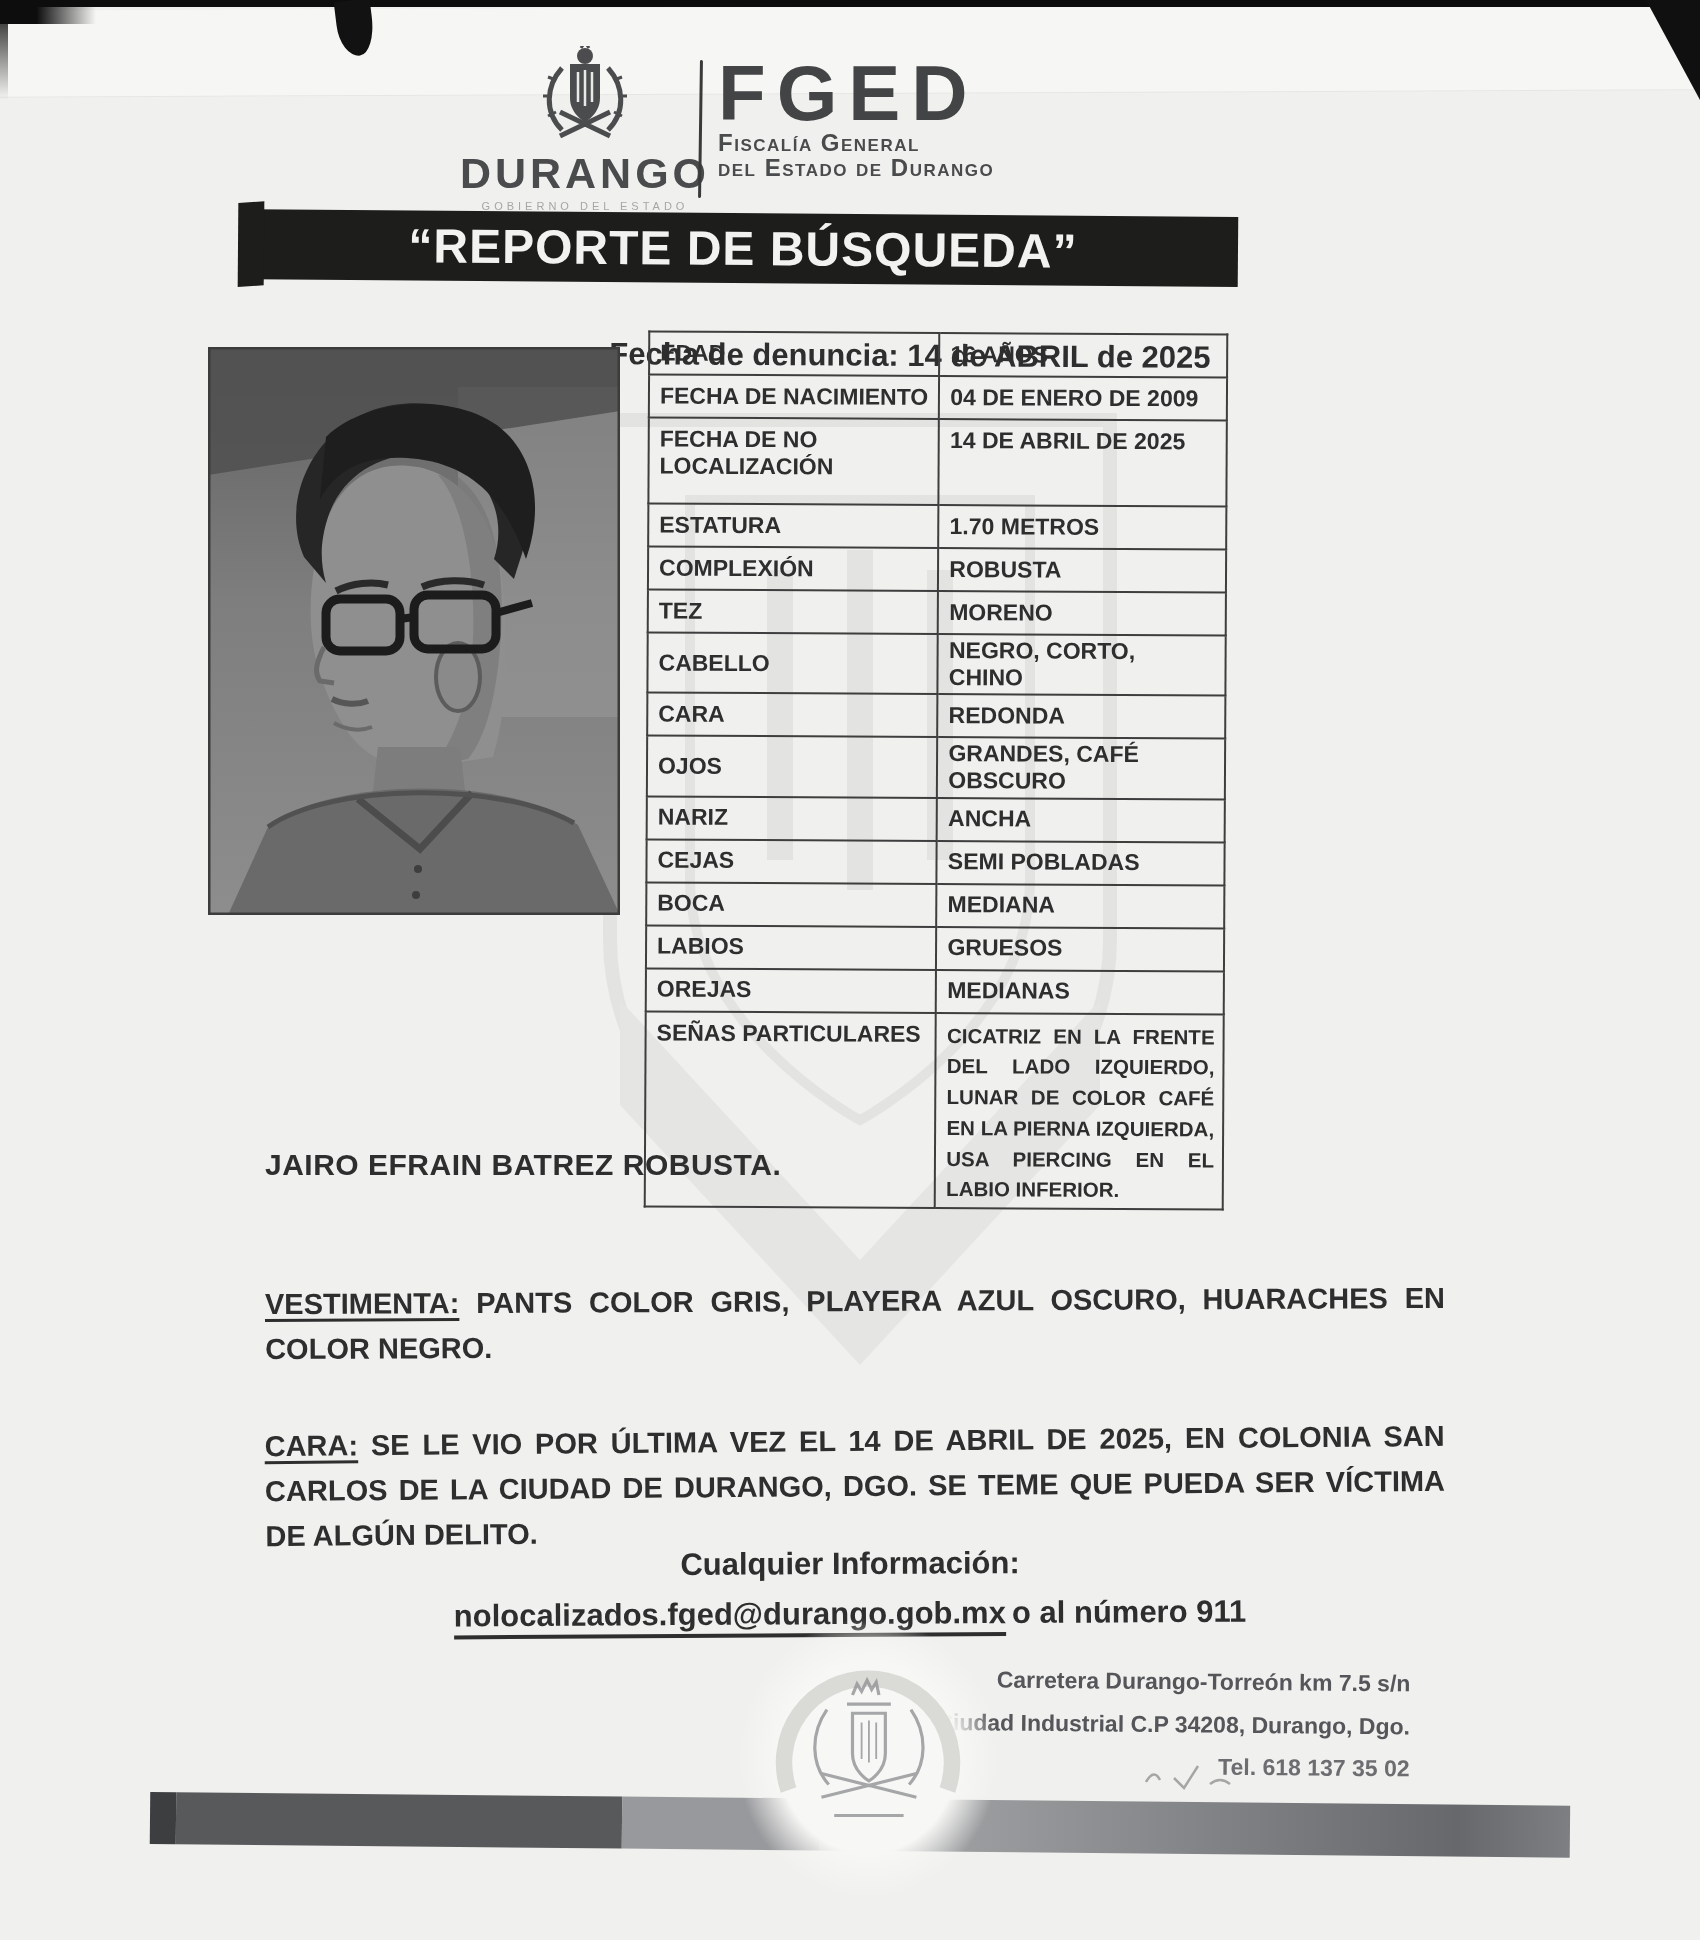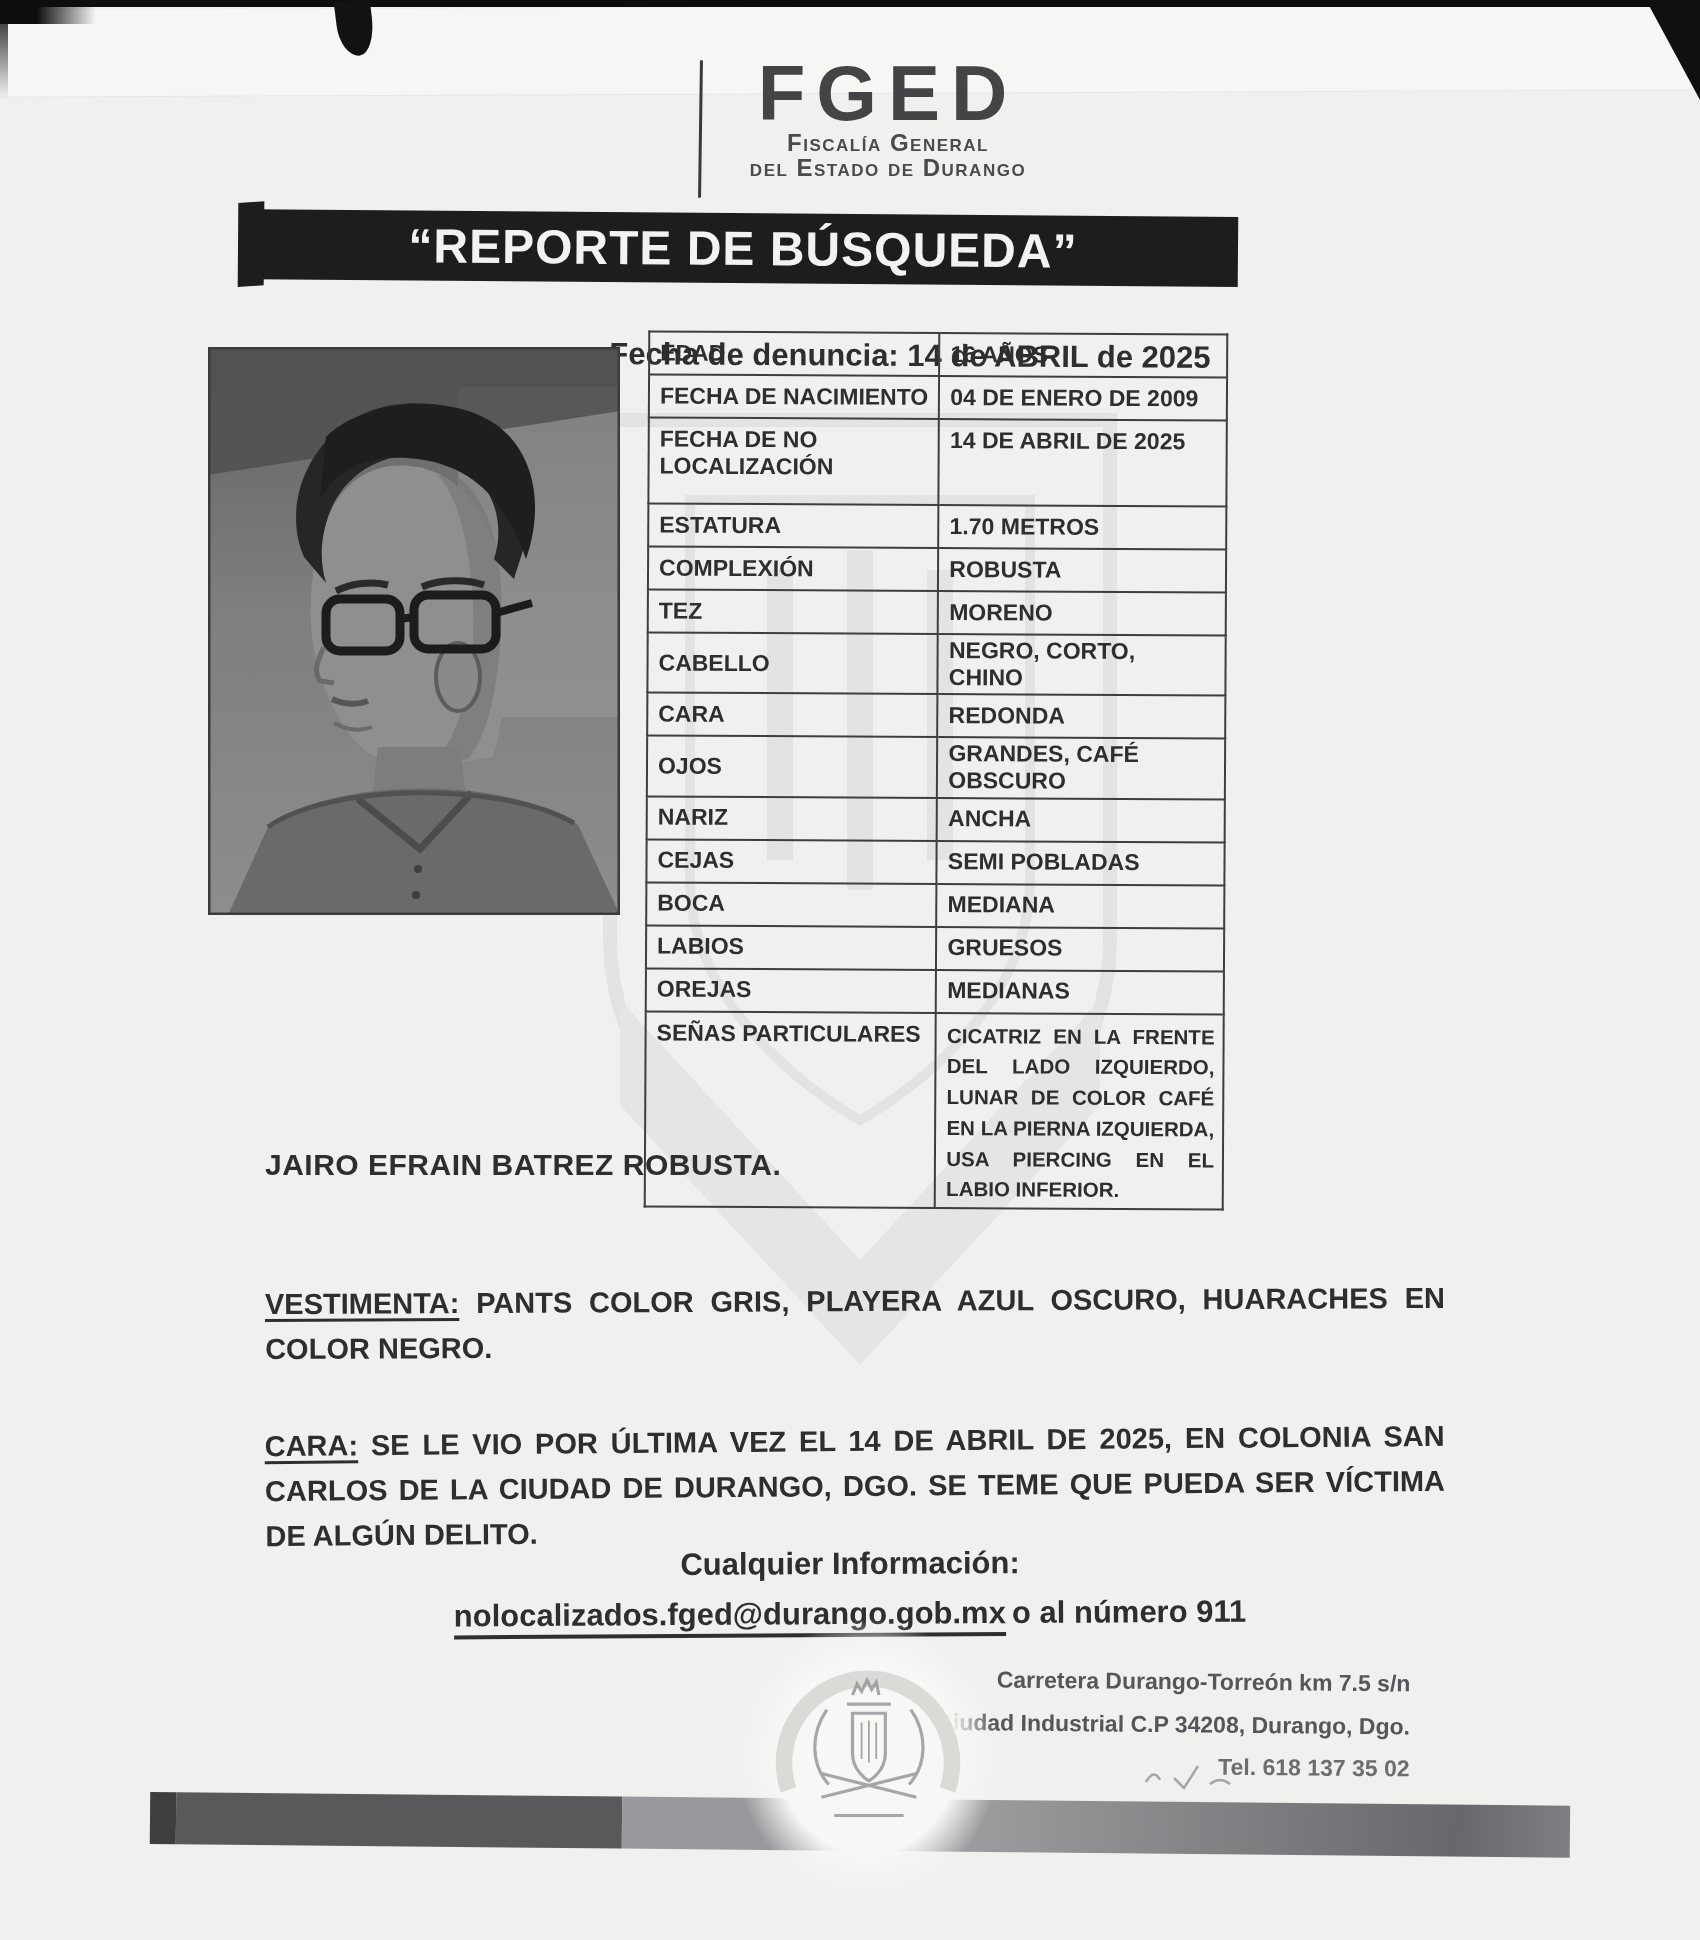--- a/index.html
+++ b/index.html
@@ -16,21 +16,21 @@
   .blob-top { position:absolute; left:337px; top:0; width:36px; height:56px; background:#121212; border-radius:0 0 58% 70% / 0 0 85% 75%; transform:rotate(-7deg); }
   .corner-tr { position:absolute; right:0; top:0; width:54px; height:100px; background:#101010; clip-path:polygon(0 0,100% 0,100% 100%); }
   
   .watermark { position:absolute; left:460px; top:360px; width:800px; height:1150px; opacity:0.08; }
   
   .durango-logo { position:absolute; left:415px; top:46px; width:340px; text-align:center; }
   .durango-crest { width:150px; height:105px; }
   .durango-word { font-size:43px; font-weight:bold; letter-spacing:4px; color:#4a4b4d; margin-top:-6px; }
   .durango-sub { font-size:11px; letter-spacing:4px; color:#a6a6a4; margin-top:2px; }
   .header-divider { position:absolute; left:699px; top:60px; width:3px; height:138px; background:#3a3a3a; border-radius:2px; transform:rotate(0.8deg); }
-  .fged-logo { position:absolute; left:718px; top:58px; width:340px; text-align:center; color:#434446; }
+  .fged-logo { position:absolute; left:718px; top:58px; width:340px; text-align:left; color:#434446; }
   .fged-acronym { font-size:78px; font-weight:bold; letter-spacing:11px; line-height:0.92; }
   .fged-sub { font-size:24px; font-weight:bold; font-variant:small-caps; letter-spacing:1.5px; line-height:1.05; color:#4a4b4d; }
   .fged-sub.first { }
   
   .banner { position:absolute; left:248px; top:213px; width:990px; height:70px; background:#1d1d1b;
             display:flex; align-items:center; justify-content:center; transform:rotate(0.45deg); }
   .banner::before { content:""; position:absolute; left:-10px; top:-7px; width:26px; height:84px; background:#1d1d1b; transform:skewY(-4deg); }
   .banner-title { font-size:48px; font-weight:bold; letter-spacing:1px; color:#f2f2f1; }
   .fecha { position:absolute; left:600px; top:338px; width:620px; text-align:center; font-size:31px; font-weight:bold; transform:rotate(0.35deg); }
   
@@ -85,20 +85,35 @@
     <path d="M160,640 L400,900 L640,640 L640,745 L400,1005 L160,745 Z" fill="#6a6a6a"></path>
   </svg>
 
   <div class="band-top"></div>
   <div class="edge-top"></div>
   <div class="edge-top-left"></div>
   <div class="edge-left-strip"></div>
   <div class="blob-top"></div>
   <div class="corner-tr"></div>
 
+  <div class="durango-logo">
+    <svg class="durango-crest" viewBox="0 0 150 105" aria-hidden="true">
+      <circle cx="75" cy="10" r="8" fill="#4b4c4e"></circle>
+      <path d="M71,2 L75,-4 L79,2" stroke="#4b4c4e" stroke-width="3" fill="none"></path>
+      <path d="M60,18 H90 V52 C90,68 75,76 75,76 S60,68 60,52 Z" fill="#4b4c4e"></path>
+      <path d="M68,26 V56 M75,24 V60 M82,26 V56" stroke="#e9e9e7" stroke-width="2.5" fill="none"></path>
+      <path d="M52,22 C36,40 34,66 52,84" fill="none" stroke="#4b4c4e" stroke-width="5"></path>
+      <path d="M98,22 C114,40 116,66 98,84" fill="none" stroke="#4b4c4e" stroke-width="5"></path>
+      <path d="M46,34 l-8,-3 M42,50 l-9,0 M46,66 l-8,4" stroke="#4b4c4e" stroke-width="3"></path>
+      <path d="M104,34 l8,-3 M108,50 l9,0 M104,66 l8,4" stroke="#4b4c4e" stroke-width="3"></path>
+      <path d="M50,90 L100,66 M100,90 L50,66" stroke="#4b4c4e" stroke-width="5"></path>
+    </svg>
+    <div class="durango-word">DURANGO</div>
+    <div class="durango-sub">GOBIERNO DEL ESTADO</div>
+  </div>
 
   <div class="header-divider"></div>
 
   <div class="fged-logo">
     <div class="fged-acronym">FGED</div>
     <div class="fged-sub first">Fiscalía General</div>
     <div class="fged-sub">del Estado de Durango</div>
   </div>
 
   <div class="banner">

